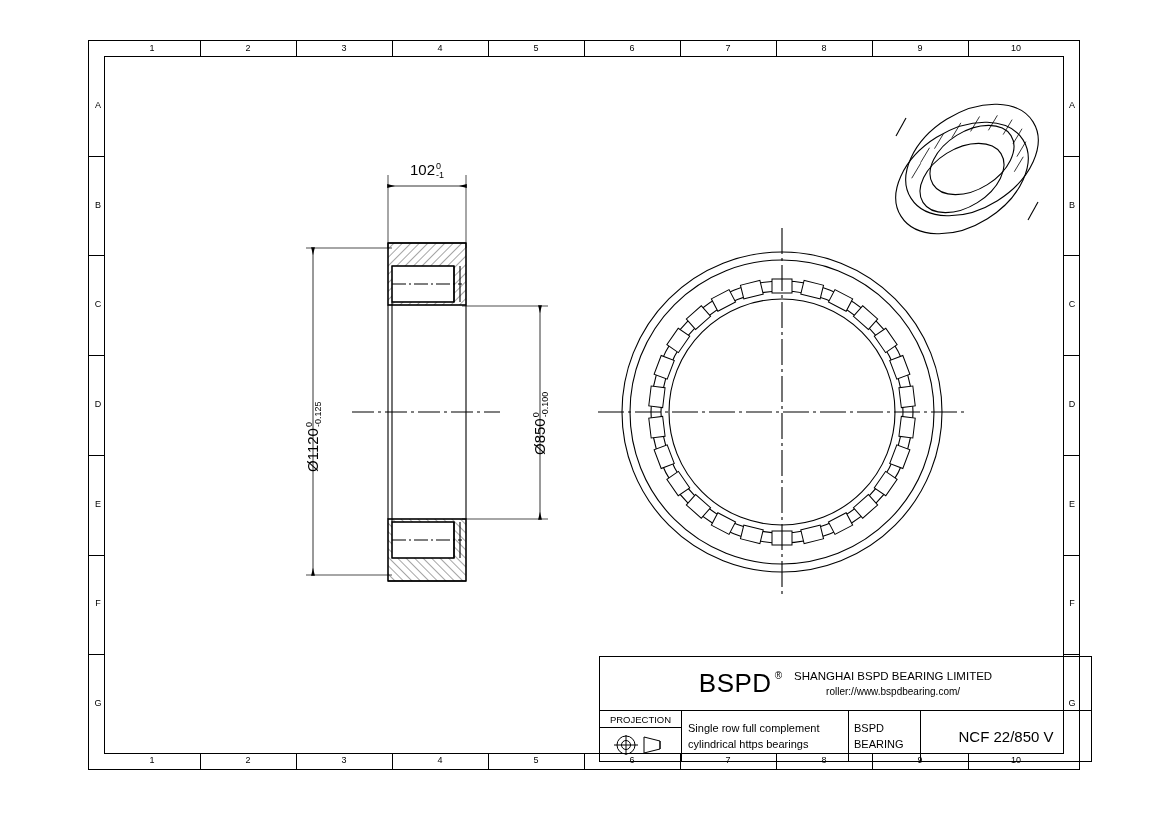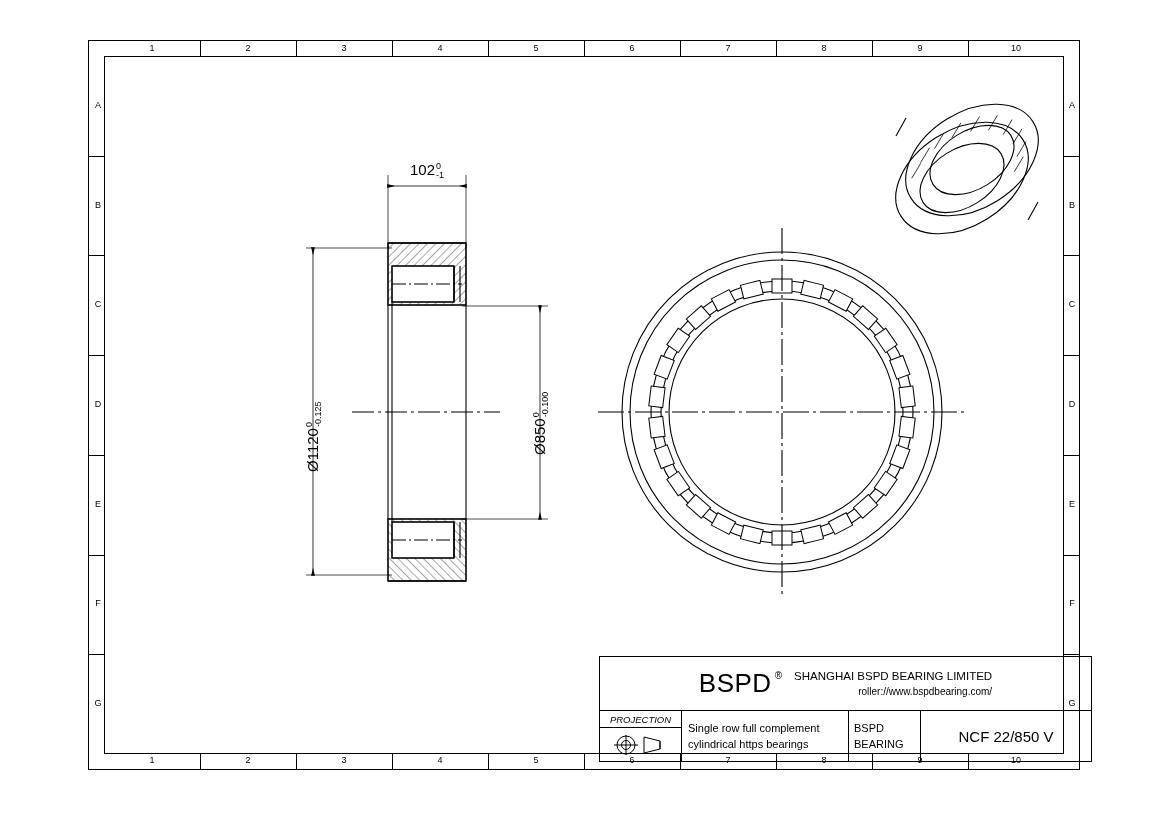--- a/index.html
+++ b/index.html
@@ -90,40 +90,39 @@
     font-size: 26px;
     letter-spacing: 0.5px;
   }
   .reg {
     font-size: 10px;
     margin-left: 3px;
     margin-top: 2px;
   }
   .company {
     margin-left: 12px;
-    text-align: right;
+    text-align: center;
     line-height: 1.45;
   }
   .company .c1 { font-size: 11.5px; }
   .company .c2 { font-size: 10px; }
   .tb-bottom {
     position: absolute;
     left: 0; top: 54px;
     width: 100%;
     height: 51px;
     display: flex;
   }
   .cell-projection {
     width: 82px;
     border-right: 1.2px solid #000;
     box-sizing: border-box;
     display: flex;
     flex-direction: column;
     align-items: center;
-    font-style: italic;
   }
   .proj-label {
     font-size: 9.5px;
     padding-top: 3px;
     border-bottom: 1.2px solid #000;
     width: 100%;
     text-align: center;
     box-sizing: border-box;
     padding-bottom: 2px;
   }

